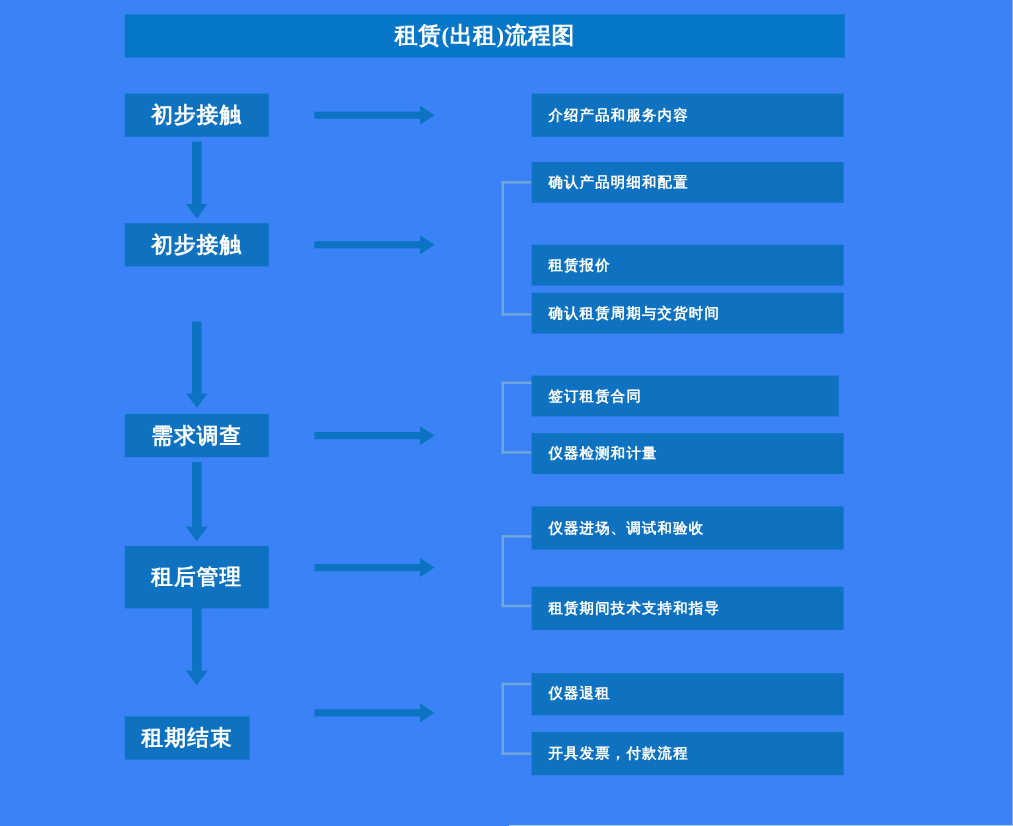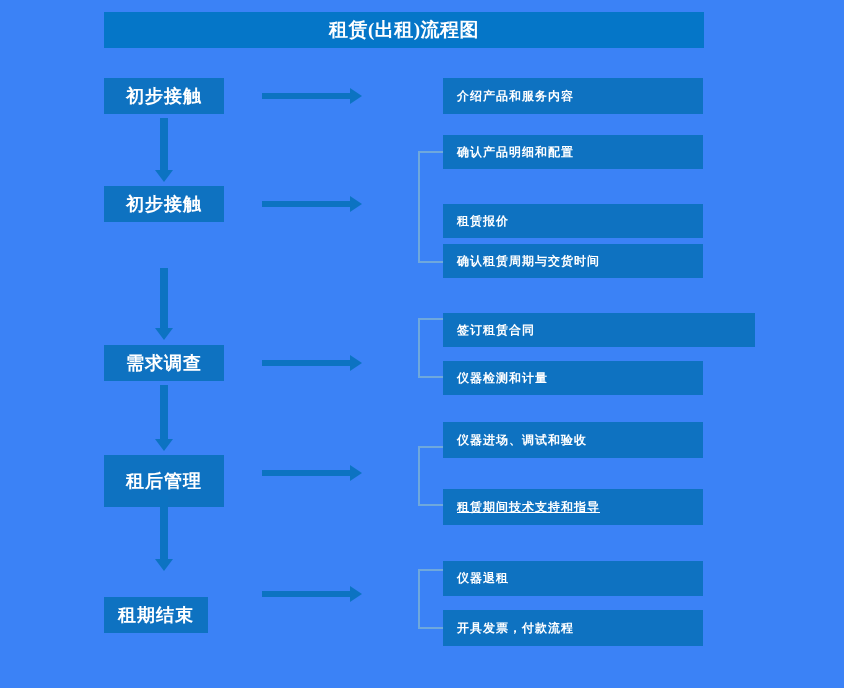--- a/index.html
+++ b/index.html
@@ -182,25 +182,25 @@
   <div class="bracket" style="left:418px; top:569px; width:25px; height:60px;"></div>
 
   <div class="detail-box" style="left:443px; top:78px; width:260px; height:36px;">介绍产品和服务内容</div>
 
   <div class="detail-box" style="left:443px; top:135px; width:260px; height:34px;">确认产品明细和配置</div>
 
   <div class="detail-box" style="left:443px; top:187px; width:260px; height:34px;margin-top:17px;">租赁报价</div>
 
   <div class="detail-box" style="left:443px; top:244px; width:260px; height:34px;">确认租赁周期与交货时间</div>
 
-  <div class="detail-box" style="left:443px; top:313px; width:312px; height:34px;">签订租赁合同</div>
+  <div class="detail-box" style="left:443px; top:313px; width:256px; height:34px;">签订租赁合同</div>
 
   <div class="detail-box" style="left:443px; top:361px; width:260px; height:34px;">仪器检测和计量</div>
 
   <div class="detail-box" style="left:443px; top:422px; width:260px; height:36px;">仪器进场、调试和验收</div>
 
-  <div class="detail-box" style="left:443px; top:489px; width:260px; height:36px;text-decoration:underline;">租赁期间技术支持和指导</div>
+  <div class="detail-box" style="left:443px; top:489px; width:260px; height:36px;">租赁期间技术支持和指导</div>
 
   <div class="detail-box" style="left:443px; top:561px; width:260px; height:35px;">仪器退租</div>
 
   <div class="detail-box" style="left:443px; top:610px; width:260px; height:36px;">开具发票，付款流程</div>
 
 </div>
 
 </body></html>

